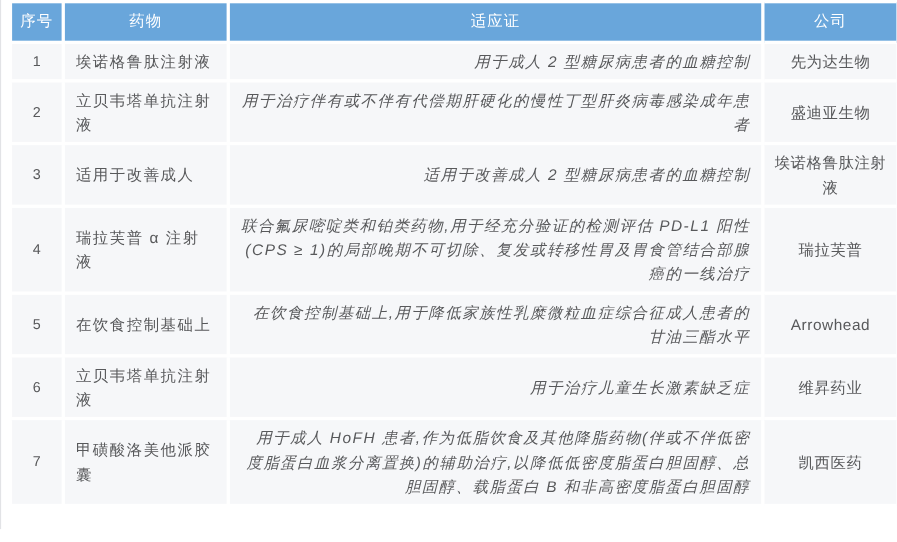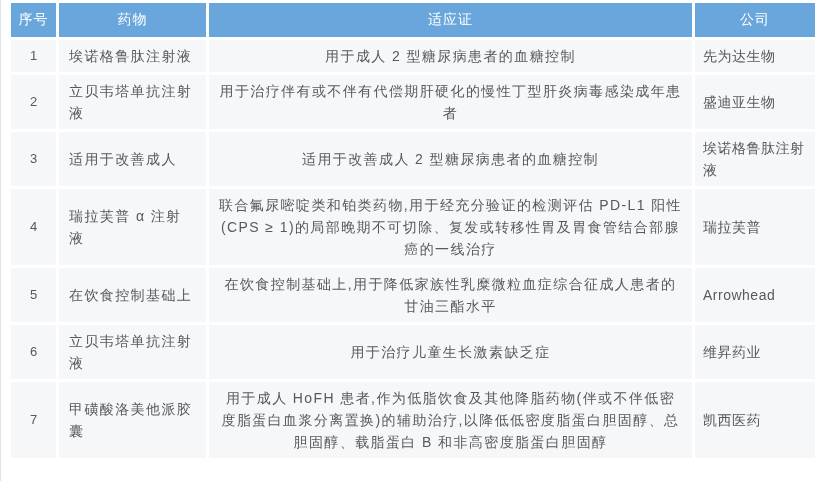--- a/index.html
+++ b/index.html
@@ -71,24 +71,26 @@
   .drug-table td.cell-no {
     text-align: center;
     font-size: 13px;
     letter-spacing: 0;
   }
   .drug-table td.cell-drug {
     text-align: left;
     padding: 5px 10px;
   }
   .drug-table td.cell-ind {
-    text-align: center;
+    text-align: right;
     padding: 5px 10px;
+    font-style: italic;
   }
   .drug-table td.cell-co {
+    text-align: center;
     letter-spacing: 0.5px;
   }
 </style>
 </head>
 <body>
 
 <div class="page">
   <div class="left-edge"></div>
 
 

